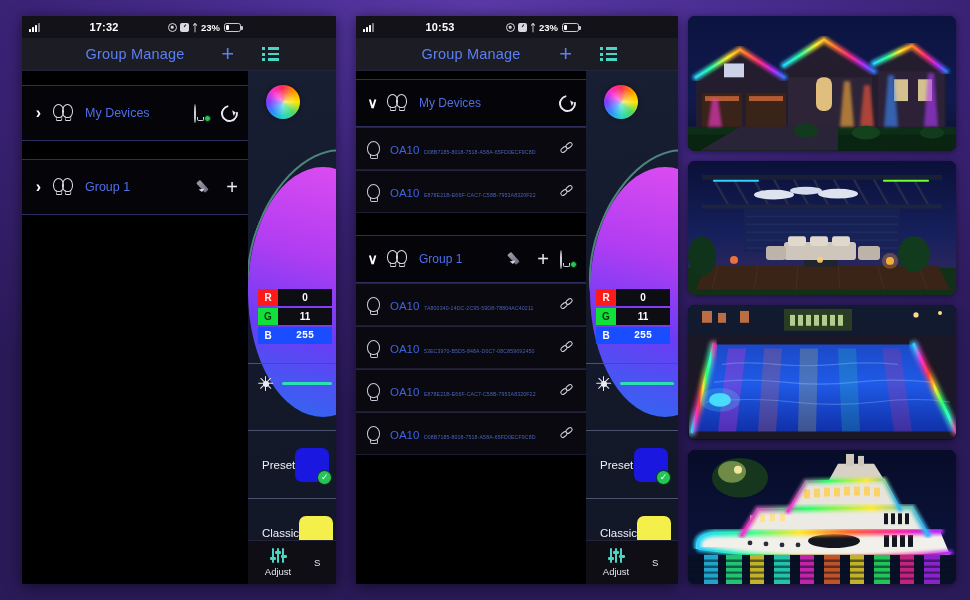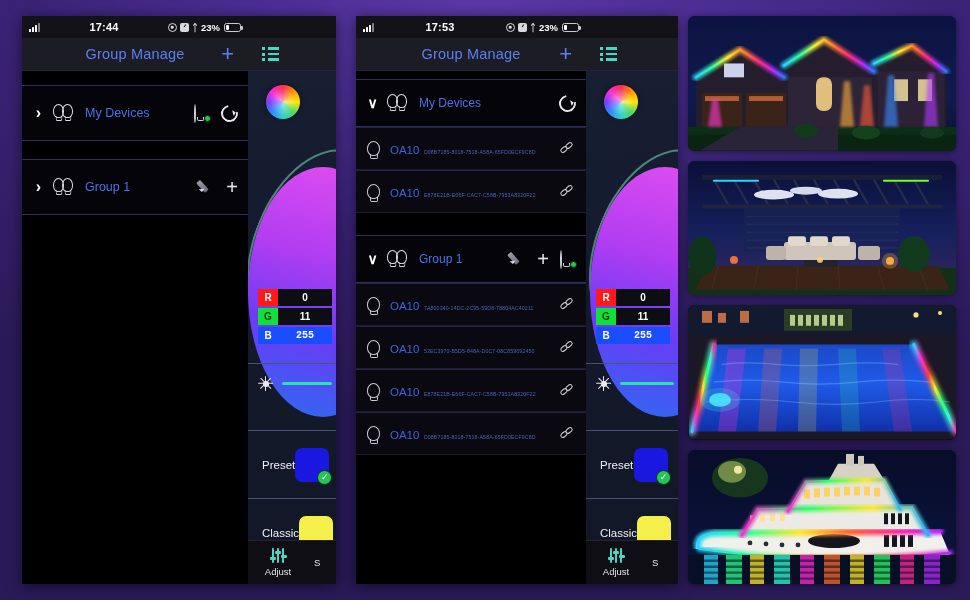--- a/index.html
+++ b/index.html
@@ -237,21 +237,21 @@
       <div class="app-col">
         <div class="statusbar">
           <div class="sb-left">
             <span class="sig">
                 <i></i>
                 <i></i>
                 <i></i>
                 <i></i>
               </span>
           </div>
-          <div class="sb-mid">17:44</div>
+          <div class="sb-mid">17:32</div>
           <div class="sb-right">
             <span class="ic ic-loc"></span>
             <span class="ic ic-alarm"></span>
             <span class="ic-bt">ᛏ</span>
             <span>23%</span>
             <span class="batt">
                 <i></i>
               </span>
           </div>
         </div>
@@ -376,21 +376,21 @@
       <div class="app-col">
         <div class="statusbar">
           <div class="sb-left">
             <span class="sig">
                 <i></i>
                 <i></i>
                 <i></i>
                 <i></i>
               </span>
           </div>
-          <div class="sb-mid">17:53</div>
+          <div class="sb-mid">10:53</div>
           <div class="sb-right">
             <span class="ic ic-loc"></span>
             <span class="ic ic-alarm"></span>
             <span class="ic-bt">ᛏ</span>
             <span>23%</span>
             <span class="batt">
                 <i></i>
               </span>
           </div>
         </div>

